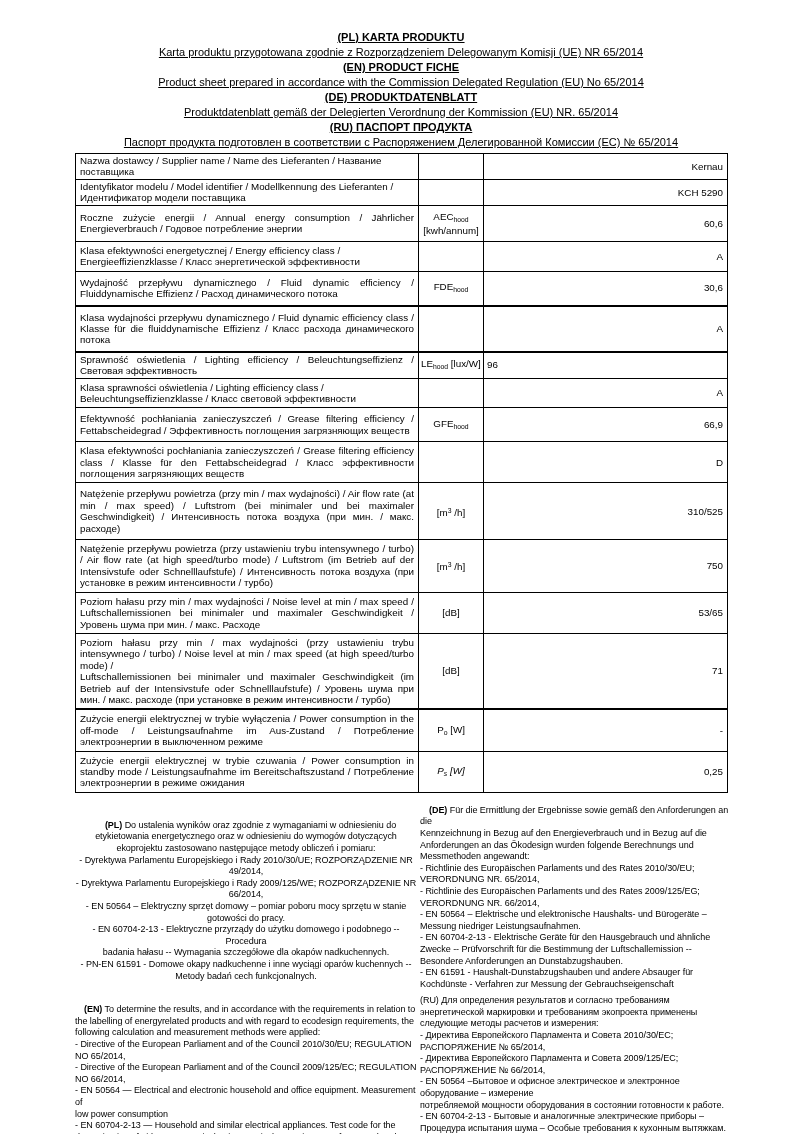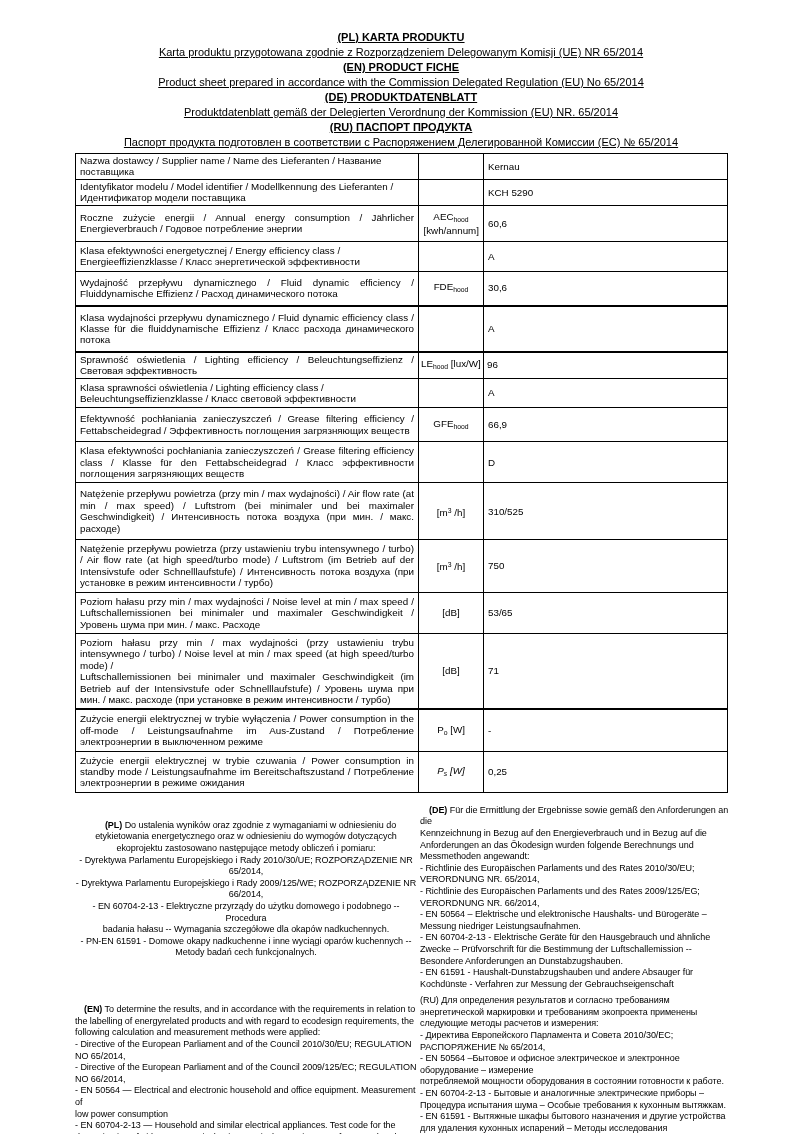--- a/index.html
+++ b/index.html
@@ -5,30 +5,30 @@
   html,body{margin:0;padding:0;background:#fff;}
   body{width:802px;height:1134px;font-family:"Liberation Sans",sans-serif;color:#000;overflow:hidden;}
   .header{margin-top:30px;text-align:center;font-size:11px;line-height:15px;text-decoration:underline;}
   .header .hl{white-space:nowrap;}
   .header .b{font-weight:bold;}
   table.fiche{border-collapse:collapse;margin:3px 0 0 75px;width:652px;table-layout:fixed;font-size:9.8px;line-height:11.4px;}
   table.fiche td{border:1px solid #000;vertical-align:middle;padding:1px 4px;word-wrap:break-word;}
   td.lbl{text-align:justify;white-space:pre-line;padding-left:3px;padding-right:3px;margin-left:21px;}
   td.lbl.nj{text-align:left;}
   td.sym{text-align:center;border-right:1px solid #999;}
-  td.val{text-align:left;border-left:1px solid #999;}
+  td.val{text-align:right;border-left:1px solid #999;}
   td.sym.sleft{text-align:left;padding-left:2px;white-space:nowrap;}
   td.val.vleft{text-align:left;padding-left:3px;}
   td.sym.it{font-style:italic;}
   tr.pad td{padding-top:5px;padding-bottom:5px;}
   tr.pads td{padding-top:3px;padding-bottom:3px;}
   tr.t2 td{border-top-width:2px;}
   .sb{font-size:6.8px;vertical-align:-1.5px;}
   .sp{font-size:6.8px;vertical-align:2.5px;}
-  .l2{display:block;text-align:right;}
+  .l2{display:block;}
   .footer{margin-left:75px;width:665px;display:grid;grid-template-columns:342px 320px;column-gap:3px;font-size:9px;line-height:11.6px;align-items:start;letter-spacing:-0.05px;}
   .fblock p{margin:0;}
   .fintro,.fitem{white-space:pre-line;}
   .lead{font-weight:bold;margin-left:9px;}
   .lead-plain{font-weight:normal;}
   .f-pl{margin-top:27px;text-align:center;}
   .f-de{margin-top:12px;}
   .f-en{margin-top:14px;}
   .f-ru{margin-top:5px;}
 </style>
@@ -138,23 +138,25 @@
       <td class="sym it"><span>P</span><span class="sb">s</span><span> [W]</span></td>
       <td class="val">0,25</td>
     </tr>
   </tbody>
 </table>
 
 <div class="footer">
   <div class="fblock f-pl">
     <p><span class="lead">(PL)</span> <span class="fintro">Do ustalenia wyników oraz zgodnie z wymaganiami w odniesieniu do etykietowania energetycznego oraz w odniesieniu do wymogów dotyczących ekoprojektu zastosowano następujące metody obliczeń i pomiaru:</span></p>
     <div class="fitem">- Dyrektywa Parlamentu Europejskiego i Rady 2010/30/UE; ROZPORZĄDZENIE NR
-65/2014,</div>
+49/2014,</div>
     <div class="fitem">- Dyrektywa Parlamentu Europejskiego i Rady 2009/125/WE; ROZPORZĄDZENIE NR
 66/2014,</div>
+    <div class="fitem">- EN 50564 – Elektryczny sprzęt domowy – pomiar poboru mocy sprzętu w stanie
+gotowości do pracy.</div>
     <div class="fitem">- EN 60704-2-13 - Elektryczne przyrządy do użytku domowego i podobnego -- Procedura
 badania hałasu -- Wymagania szczegółowe dla okapów nadkuchennych.</div>
     <div class="fitem">- PN-EN 61591 - Domowe okapy nadkuchenne i inne wyciągi oparów kuchennych --
 Metody badań cech funkcjonalnych.</div>
   </div>
   <div class="fblock f-de">
     <p><span class="lead">(DE)</span> <span class="fintro">Für die Ermittlung der Ergebnisse sowie gemäß den Anforderungen an die
 Kennzeichnung in Bezug auf den Energieverbrauch und in Bezug auf die
 Anforderungen an das Ökodesign wurden folgende Berechnungs und
 Messmethoden angewandt:</span></p>
@@ -181,20 +183,22 @@
     <div class="fitem">- EN 60704-2-13 — Household and similar electrical appliances. Test code for the
 determination of airborne acoustical noise. Particular requirements for range hoods</div>
 
   </div>
   <div class="fblock f-ru">
     <p><span class="lead-plain">(RU)</span> <span class="fintro">Для определения результатов и согласно требованиям
 энергетической маркировки и требованиям экопроекта применены
 следующие методы расчетов и измерения:</span></p>
     <div class="fitem">- Директива Европейского Парламента и Совета 2010/30/ЕС;
 РАСПОРЯЖЕНИЕ № 65/2014,</div>
+    <div class="fitem">- Директива Европейского Парламента и Совета 2009/125/ЕС;
+РАСПОРЯЖЕНИЕ № 66/2014,</div>
     <div class="fitem">- EN 50564 –Бытовое и офисное электрическое и электронное
 оборудование – измерение
 потребляемой мощности оборудования в состоянии готовности к работе.</div>
     <div class="fitem">- EN 60704-2-13 - Бытовые и аналогичные электрические приборы –
 Процедура испытания шума – Особые требования к кухонным вытяжкам.</div>
     <div class="fitem">- EN 61591 - Вытяжные шкафы бытового назначения и другие устройства
 для удаления кухонных испарений – Методы исследования
 функциональных характеристик.</div>
   </div>
 </div>

